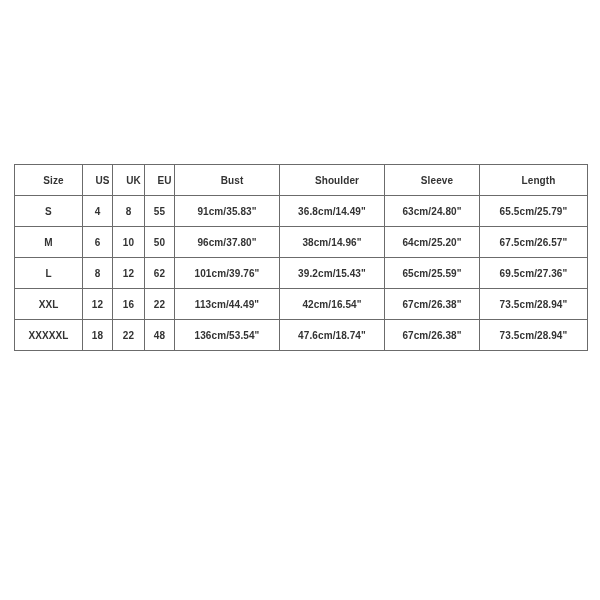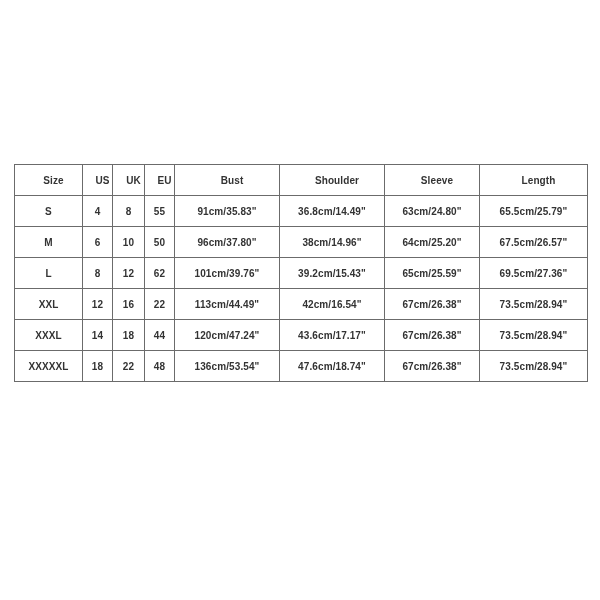--- a/index.html
+++ b/index.html
@@ -106,30 +106,20 @@
         <td>XXL</td>
         <td>12</td>
         <td>16</td>
         <td>22</td>
         <td>113cm/44.49"</td>
         <td>42cm/16.54"</td>
         <td>67cm/26.38"</td>
         <td>73.5cm/28.94"</td>
       </tr>
       <tr>
-        <td>XXXL</td>
-        <td>14</td>
-        <td>18</td>
-        <td>44</td>
-        <td>120cm/47.24"</td>
-        <td>43.6cm/17.17"</td>
-        <td>67cm/26.38"</td>
-        <td>73.5cm/28.94"</td>
-      </tr>
-      <tr>
         <td>XXXXXL</td>
         <td>18</td>
         <td>22</td>
         <td>48</td>
         <td>136cm/53.54"</td>
         <td>47.6cm/18.74"</td>
         <td>67cm/26.38"</td>
         <td>73.5cm/28.94"</td>
       </tr>
     </tbody>

